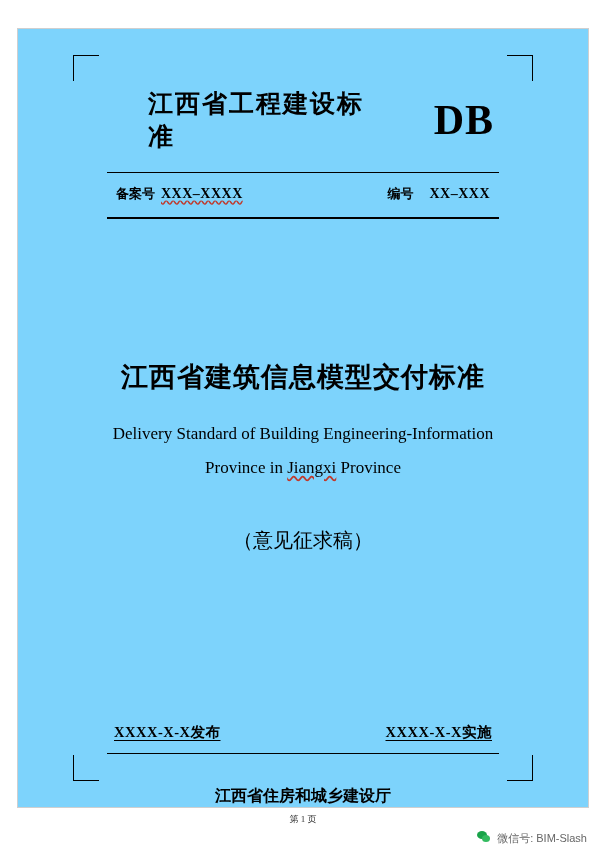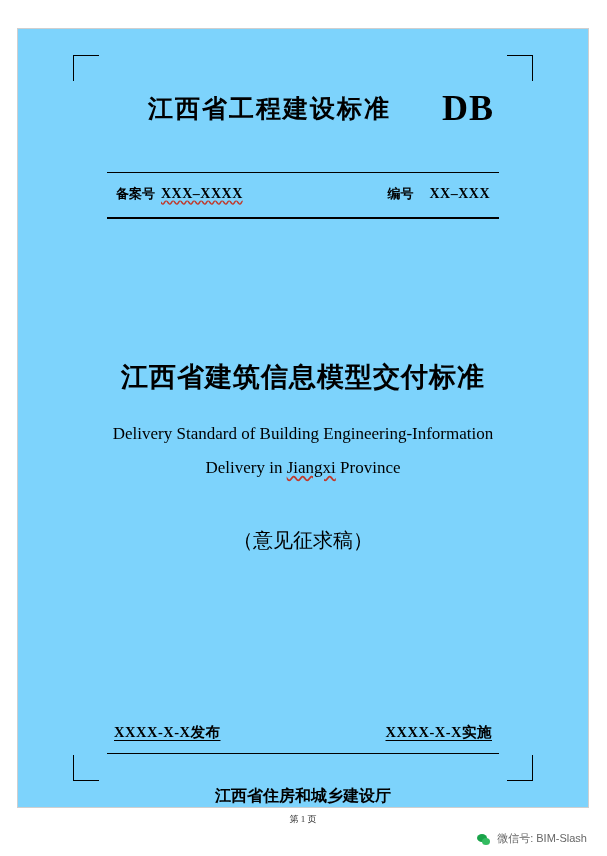--- a/index.html
+++ b/index.html
@@ -65,21 +65,21 @@
     font-family: "Liberation Serif", serif;
     font-weight: bold;
     font-size: 25px;
     letter-spacing: 2px;
     color: #000;
     margin-left: 58px;
   }
   .db-mark {
     font-family: "Liberation Serif", serif;
     font-weight: bold;
-    font-size: 36px;
+    font-size: 42px;
     letter-spacing: 1px;
     color: #000;
     margin-right: 22px;
     margin-left: 44px;
   }
 
   
   .rule {
     position: absolute;
     left: 89px;
@@ -204,21 +204,21 @@
     font-size: 9px;
     color: #333;
   }
 
   
   .watermark {
     position: absolute;
     right: 20px;
     bottom: 10px;
     display: flex;
-    align-items: flex-end;
+    align-items: flex-start;
     gap: 6px;
     font-family: "Liberation Sans", sans-serif;
     font-size: 11px;
     color: #666;
   }
   .wx-icon {
     width: 14px;
     height: 12px;
     position: relative;
     display: inline-block;
@@ -258,21 +258,21 @@
       <span class="val">XX–XXX</span>
     </div>
   </div>
 
   <div class="rule r2"></div>
 
   <div class="title-block">
     <h1 class="cn-title">江西省建筑信息模型交付标准</h1>
     <p class="en-title">
       <span>Delivery Standard of Building Engineering-Information</span><br>
-      <span>Delivery in </span><span class="u">Jiangxi</span><span> Province</span>
+      <span>Province in </span><span class="u">Jiangxi</span><span> Province</span>
     </p>
     <div class="draft-note">（意见征求稿）</div>
   </div>
 
   <div class="date-row">
     <span>XXXX-X-X发布</span>
     <span>XXXX-X-X实施</span>
   </div>
 
   <div class="rule r3"></div>

